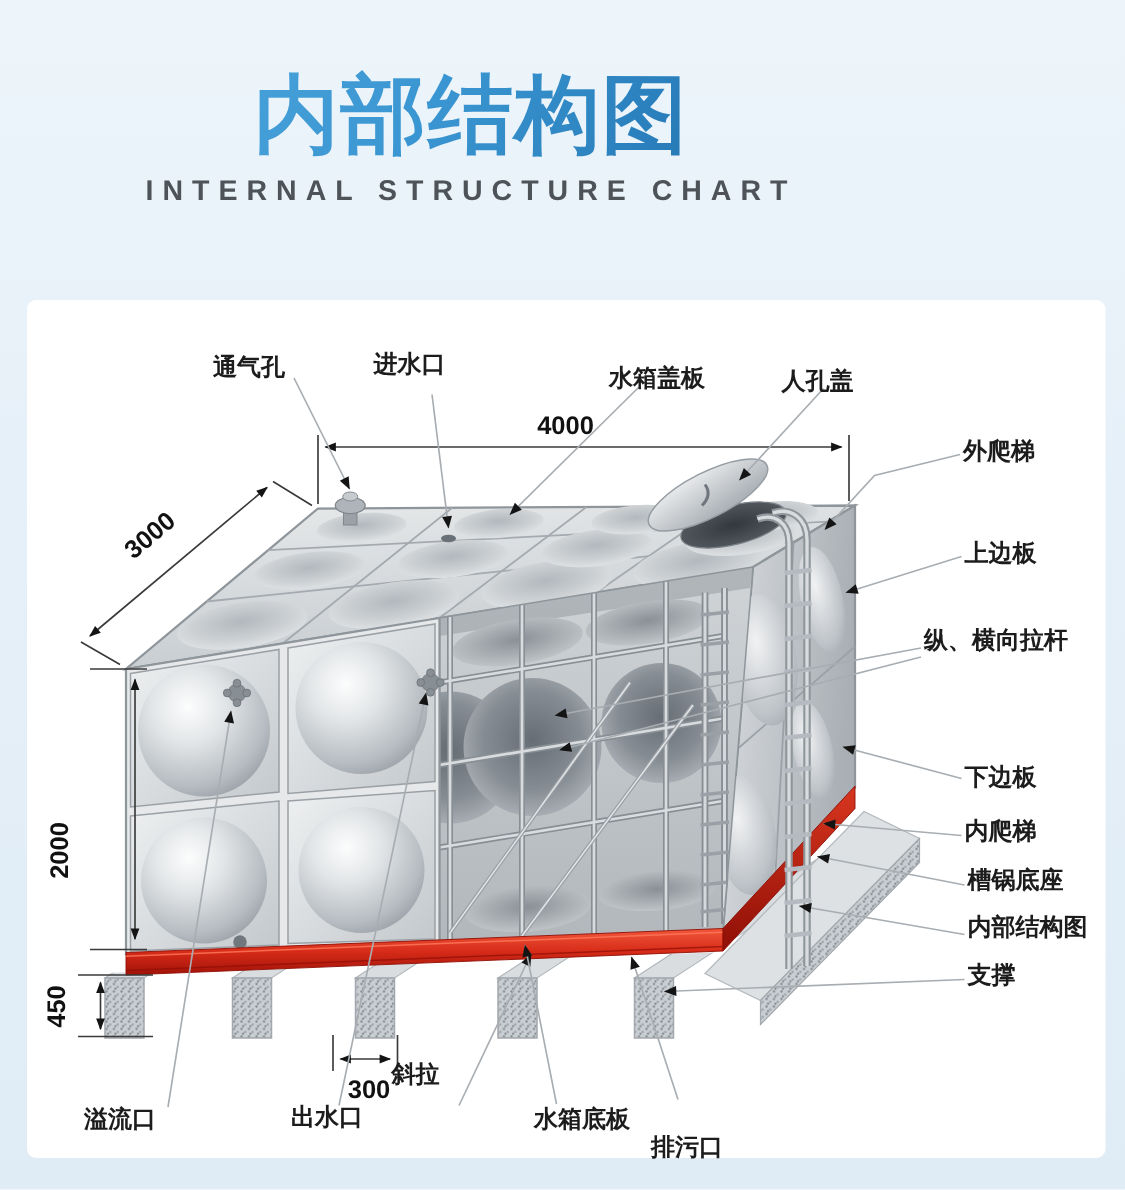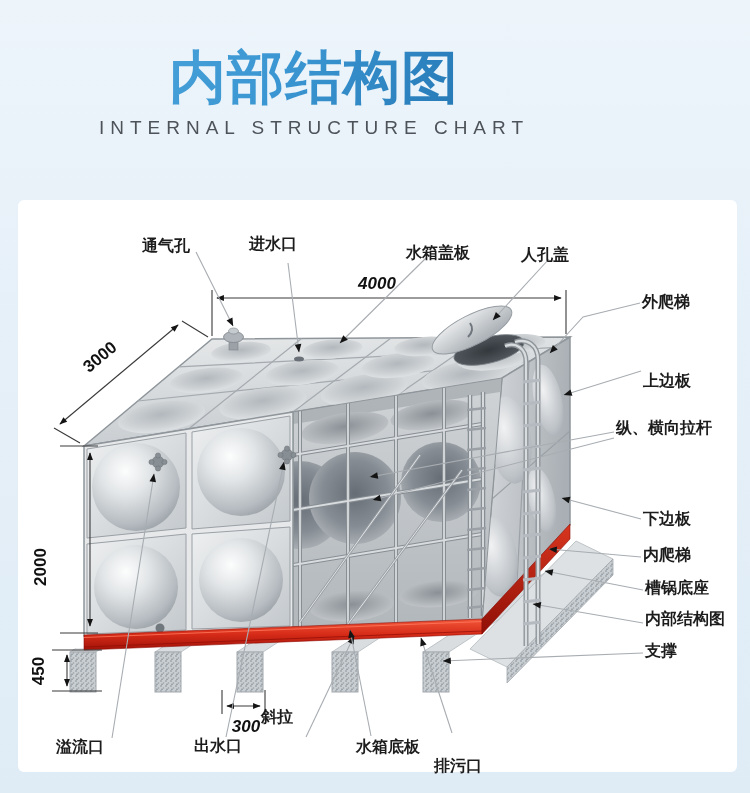--- a/index.html
+++ b/index.html
@@ -9,38 +9,38 @@
     font-family:"Liberation Sans","DejaVu Sans",sans-serif;
   }
   .stage{position:absolute;inset:0;}
   .title-block{position:absolute;left:0;top:46px;width:628px;text-align:center;}
   .title-zh{
     font-size:57px;font-weight:800;letter-spacing:1px;line-height:1.1;
     background:linear-gradient(115deg,#55abdf 0%,#3a96d2 45%,#15629f 100%);
     -webkit-background-clip:text;background-clip:text;color:transparent;
   }
   .title-en{
-    margin-top:8px;font-size:19px;font-weight:400;color:#4d5359;letter-spacing:6px;
+    margin-top:8px;font-size:19px;font-weight:700;color:#4d5359;letter-spacing:6px;
   }
   .panel{
     position:absolute;left:18px;top:200px;width:719px;height:572px;
     background:#ffffff;border-radius:6px;
   }
   svg.draw{position:absolute;left:0;top:0;}
   .lb{
     position:absolute;font-size:16px;font-weight:600;color:#1c1c1c;
     white-space:nowrap;line-height:1;
   }
   .dim{
     position:absolute;font-size:17px;font-weight:700;color:#111;
     white-space:nowrap;line-height:1;
   }
   .rot40{transform:translate(-50%,-50%) rotate(-40deg);}
   .rot90{transform:translate(-50%,-50%) rotate(-90deg);}
-  .ctr{transform:translate(-50%,0);font-style:italic;}
+  .ctr{transform:translate(-50%,0);}
 </style>
 </head>
 <body>
 
 <div class="stage">
 
   <div class="title-block">
     <div class="title-zh">内部结构图</div>
     <div class="title-en">INTERNAL STRUCTURE CHART</div>
   </div>
@@ -307,21 +307,21 @@
       <path d="M371,736 L350,630" marker-end="url(#arrL)"></path>
       <path d="M452,733 L421,638" marker-end="url(#arrL)"></path>
     </g>
   </svg>
 
   <div class="lb" style="left:142px;top:238px">通气孔</div>
   <div class="lb" style="left:249px;top:236px">进水口</div>
   <div class="lb" style="left:406px;top:245px">水箱盖板</div>
   <div class="lb" style="left:521px;top:247px">人孔盖</div>
   <div class="lb" style="left:642px;top:294px">外爬梯</div>
-  <div class="lb" style="left:643px;top:373px">上边板</div>
+  <div class="lb" style="left:643px;top:362px">上边板</div>
   <div class="lb" style="left:616px;top:420px">纵、横向拉杆</div>
   <div class="lb" style="left:643px;top:511px">下边板</div>
   <div class="lb" style="left:643px;top:547px">内爬梯</div>
   <div class="lb" style="left:645px;top:580px">槽锅底座</div>
   <div class="lb" style="left:645px;top:611px">内部结构图</div>
   <div class="lb" style="left:645px;top:643px">支撑</div>
   <div class="lb" style="left:56px;top:739px">溢流口</div>
   <div class="lb" style="left:194px;top:738px">出水口</div>
   <div class="lb" style="left:261px;top:709px">斜拉</div>
   <div class="lb" style="left:356px;top:739px">水箱底板</div>

